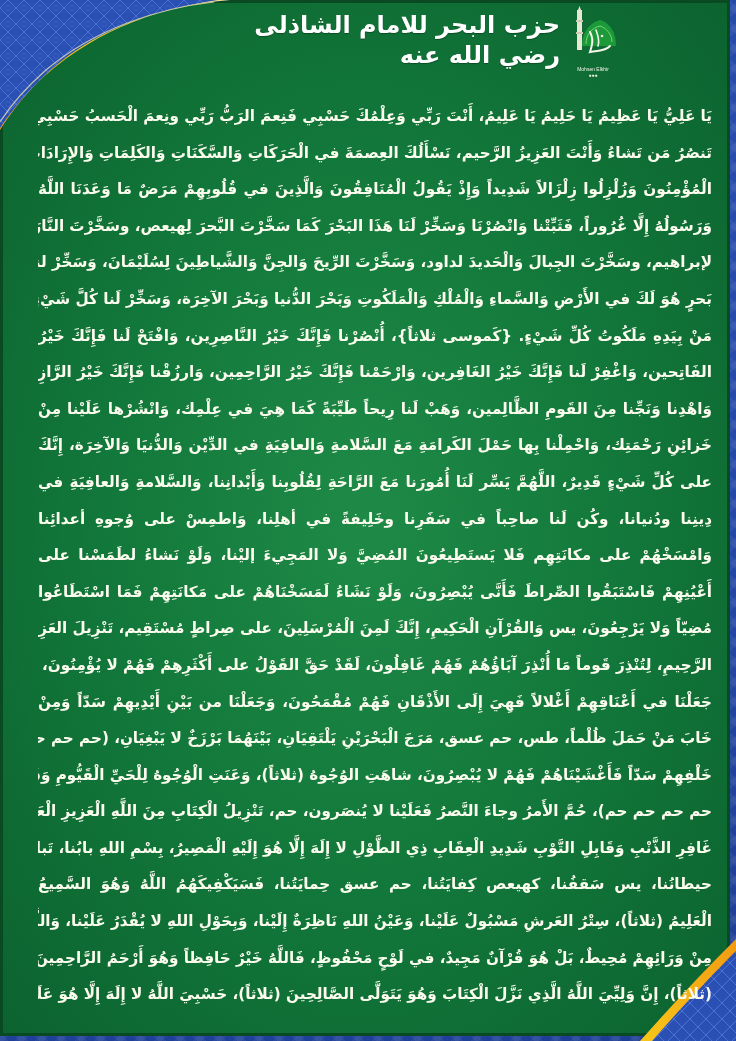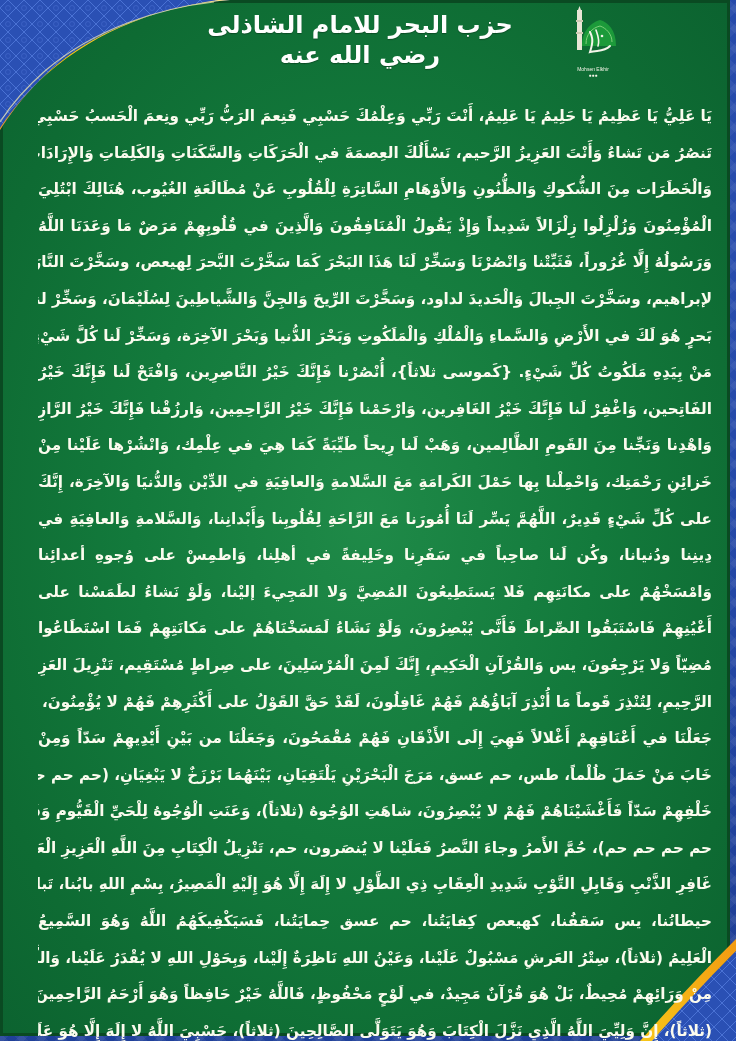--- a/index.html
+++ b/index.html
@@ -74,21 +74,21 @@
       width: 400px;
       text-align: center;
       direction: rtl;
       font-family: "DejaVu Sans", sans-serif;
       font-weight: bold;
       color: #ffffff;
       font-size: 24px;
       line-height: 30px;
       text-shadow: 0 1px 1px rgba(0,0,0,0.3);
     }
-    .title .line { display: block; }
+    .title .line { display: block; text-align: right; }
     .body-text {
       position: absolute;
       left: 22px;
       top: 98px;
       width: 690px;
       direction: rtl;
       text-align: justify;
       text-align-last: justify;
       font-family: "DejaVu Sans", sans-serif;
       font-size: 15.2px;
@@ -168,21 +168,20 @@
   </div>
 
   <div class="title">
     <span class="line">حزب البحر للامام الشاذلى</span>
     <span class="line">رضي الله عنه</span>
   </div>
 
   <div class="body-text">
     <span class="ln">يَا عَلِيُّ يَا عَظِيمُ يَا حَلِيمُ يَا عَلِيمُ، أَنْتَ رَبِّي وَعِلْمُكَ حَسْبِي فَنِعمَ الرَبُّ رَبِّي ونِعمَ الْحَسبُ حَسْبِي،</span>
     <span class="ln">تَنصُرُ مَن تَشاءُ وَأَنْتَ العَزِيزُ الرَّحيم، نَسْأَلُكَ العِصمَةَ في الْحَرَكَاتِ وَالسَّكَنَاتِ وَالكَلِمَاتِ وَالإِرَادَات</span>
-    <span class="ln">وَالْخَطَرَات مِنَ الشُّكوكِ وَالظُّنُونِ وَالأَوْهَامِ السَّاتِرَةِ لِلْقُلُوبِ عَنْ مُطَالَعَةِ الغُيُوب، هُنَالِكَ ابْتُلِيَ</span>
     <span class="ln">الْمُؤْمِنُونَ وَزُلْزِلُوا زِلْزَالاً شَدِيداً وَإِذْ يَقُولُ الْمُنَافِقُونَ وَالَّذِينَ في قُلُوبِهِمْ مَرَضٌ مَا وَعَدَنَا اللَّهُ</span>
     <span class="ln">وَرَسُولُهُ إِلَّا غُرُوراً، فَثَبِّتْنا وَانْصُرْنَا وَسَخِّرْ لَنَا هَذَا البَحْرَ كَمَا سَخَّرْتَ البَّحرَ لِهيعص، وسَخَّرْتَ النَّارَ</span>
     <span class="ln">لإبراهيم، وسَخَّرْتَ الجِبالَ وَالْحَديدَ لداود، وَسَخَّرْتَ الرِّيحَ وَالجِنَّ وَالشَّياطِينَ لِسُلَيْمَانَ، وَسَخِّرْ لنا كُلَّ</span>
     <span class="ln">بَحرٍ هُوَ لَكَ في الأَرْضِ وَالسَّماءِ وَالْمُلْكِ وَالْمَلَكُوتِ وَبَحْرَ الدُّنيا وَبَحْرَ الآخِرَة، وَسَخِّرْ لَنا كُلَّ شَيْءٍ يَا</span>
     <span class="ln">مَنْ بِيَدِهِ مَلَكُوتُ كُلِّ شَيْءٍ. {كَموسى ثلاثاً}، أُنْصُرْنا فَإِنَّكَ خَيْرُ النَّاصِرِين، وَافْتَحْ لَنا فَإِنَّكَ خَيْرُ</span>
     <span class="ln">الفَاتِحين، وَاغْفِرْ لَنا فَإِنَّكَ خَيْرُ الغَافِرين، وَارْحَمْنا فَإِنَّكَ خَيْرُ الرَّاحِمِين، وَارزُقْنا فَإِنَّكَ خَيْرُ الرَّازِقِين،</span>
     <span class="ln">وَاهْدِنا وَنَجِّنا مِنَ القَومِ الظَّالِمين، وَهَبْ لَنا رِيحاً طَيِّبَةً كَمَا هِيَ في عِلْمِك، وَانْشُرْها عَلَيْنا مِنْ</span>
     <span class="ln">خَزائِنِ رَحْمَتِك، وَاحْمِلْنا بِها حَمْلَ الكَرامَةِ مَعَ السَّلامةِ وَالعافِيَةِ في الدِّيْن وَالدُّنيَا وَالآخِرَة، إِنَّكَ</span>
     <span class="ln">على كُلِّ شَيْءٍ قَدِيرٌ، اللَّهُمَّ يَسِّر لَنَا أُمُورَنا مَعَ الرَّاحَةِ لِقُلُوبِنا وَأَبْدانِنا، وَالسَّلامةِ وَالعافِيَةِ في</span>
     <span class="ln">دِينِنا ودُنيانا، وكُن لَنا صاحِباً في سَفَرِنا وخَلِيفةً في أهلِنا، وَاطمِسْ على وُجوهِ أعدائِنا</span>

